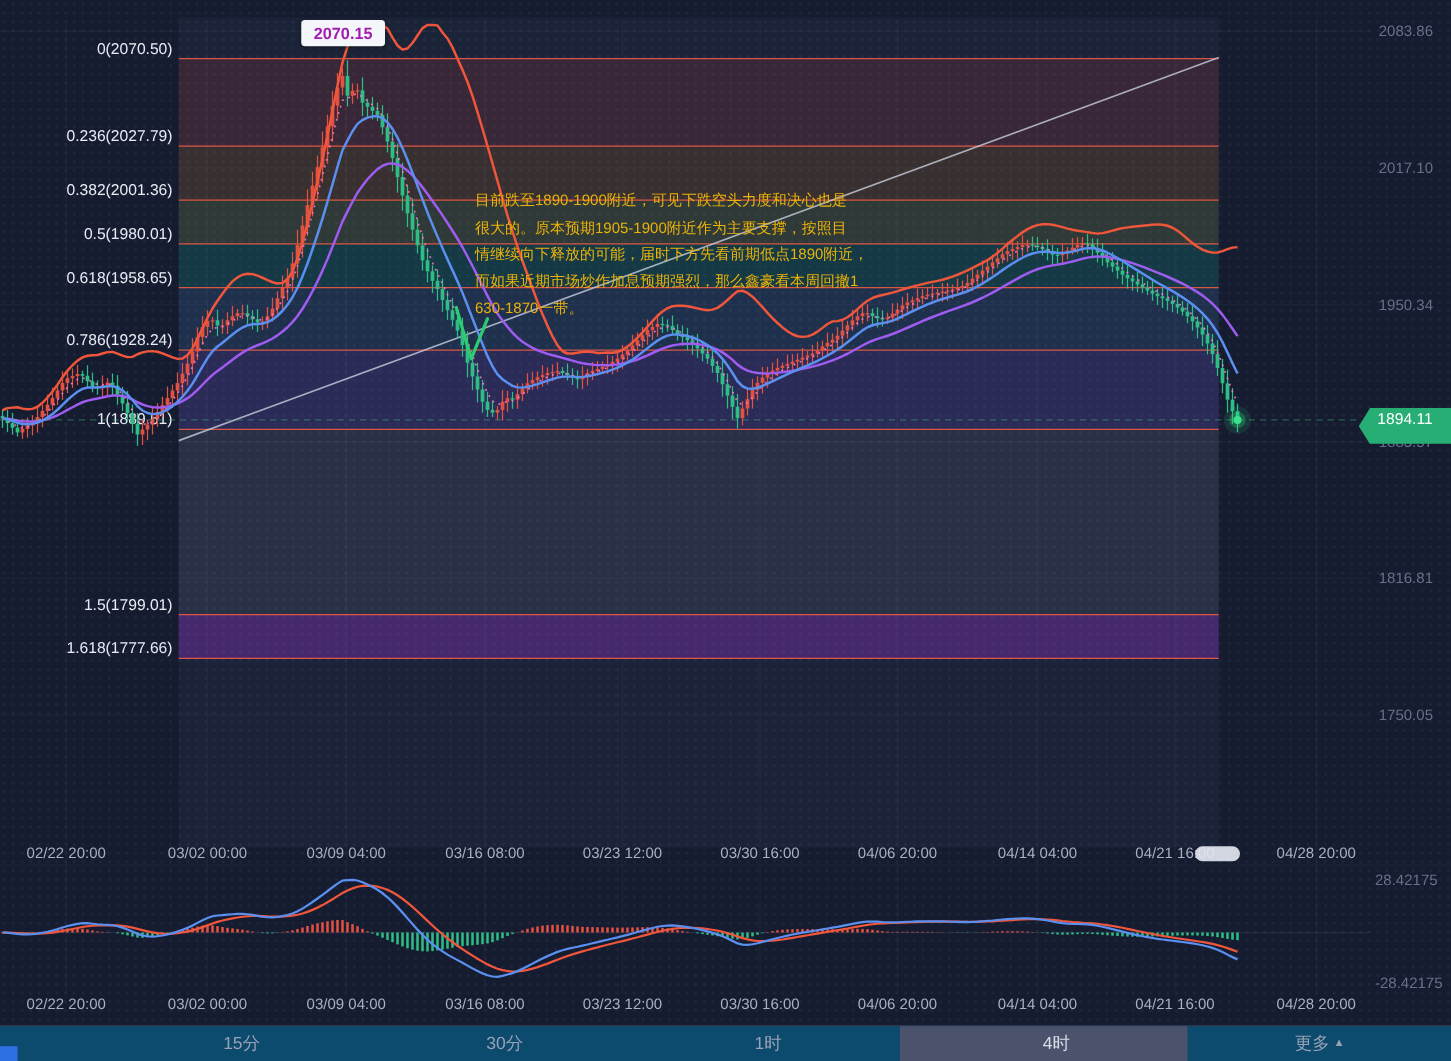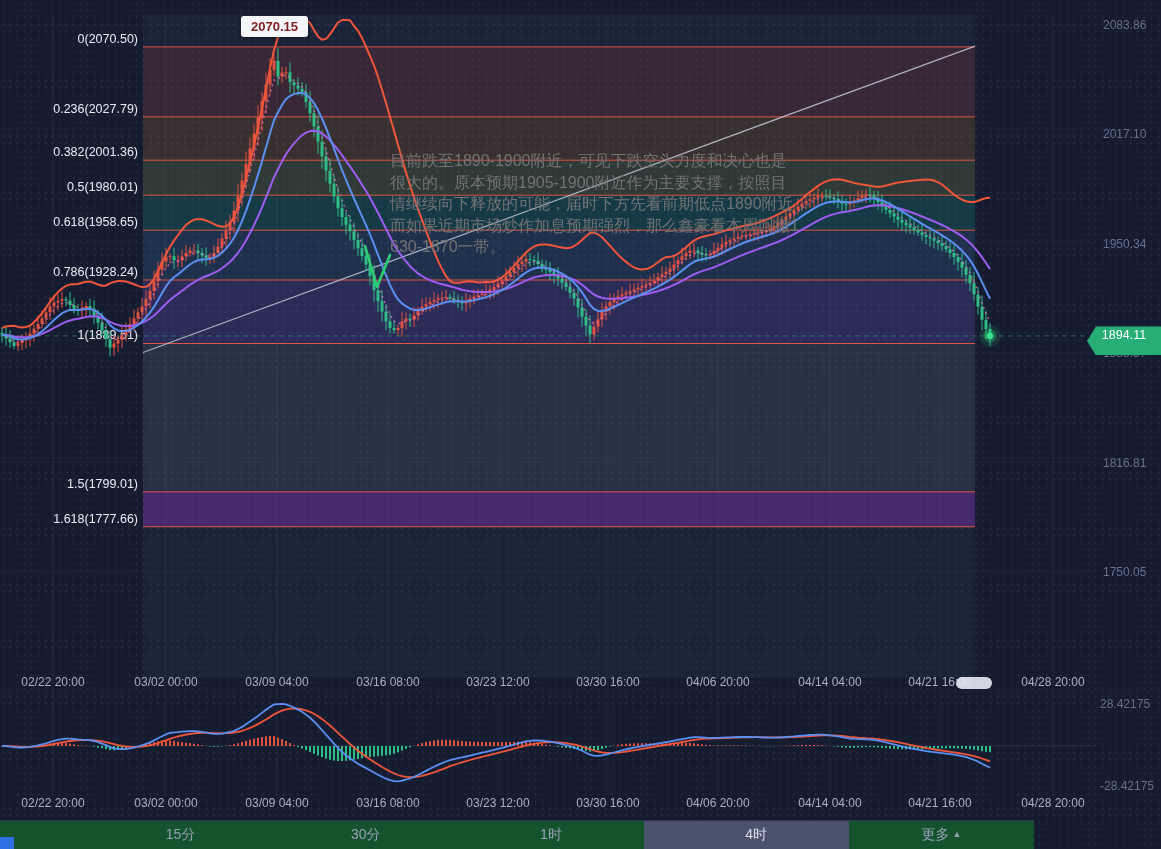--- a/index.html
+++ b/index.html
@@ -2,32 +2,32 @@
 <html><head>
 <meta charset="utf-8">
 <style>
   html,body{margin:0;padding:0;background:#0e1424;}
   .app{position:relative;width:1161px;height:849px;background:#151c30;overflow:hidden;
        font-family:"Liberation Sans","DejaVu Sans",sans-serif;}
   .app::before{content:"";position:absolute;inset:0;pointer-events:none;
        background-image:radial-gradient(rgba(200,212,245,0.05) 1px, transparent 1.3px);
        background-size:7px 7px;}
   svg{position:absolute;left:0;top:0;font-family:"Liberation Sans","DejaVu Sans",sans-serif;}
-  .tooltip-peak{position:absolute;left:241px;top:16px;background:#f4f6fa;color:#7f1d1d;
+  .tooltip-peak{position:absolute;left:241px;top:16px;background:#f4f6fa;color:#a21caf;
        font-size:13px;font-weight:bold;padding:3px 10px;border-radius:3px;z-index:6;
        box-shadow:0 1px 3px rgba(0,0,0,0.4);}
-  .annotation{position:absolute;left:390px;top:150px;width:400px;color:#737373;
-       font-size:16px;line-height:21.5px;z-index:5;}
+  .annotation{position:absolute;left:380px;top:150px;width:400px;color:#eab308;
+       font-size:12px;line-height:21.5px;z-index:5;}
   .annotation div{white-space:nowrap;}
   .price-badge{position:absolute;left:1087px;width:74px;height:29px;background:#27ae74;
        color:#ffffff;font-size:12.5px;line-height:19px;text-align:center;z-index:6;
        clip-path:polygon(0 50%,9px 0,100% 0,100% 100%,9px 100%);}
   .scroll-pill{position:absolute;left:956px;top:677px;width:36px;height:12px;
        background:rgba(226,230,240,0.92);border-radius:6px;z-index:6;}
-  .tabbar{position:absolute;left:0;bottom:0;width:1034px;height:29px;background:#14532d;
+  .tabbar{position:absolute;left:0;bottom:0;width:1161px;height:29px;background:#0c4a6e;
        border-top:1px solid #2e374f;display:flex;z-index:8;box-sizing:border-box;}
   .tabbar .spacer{width:88px;}
   .tab{flex:1;display:flex;align-items:center;justify-content:center;color:#98a1b5;
        font-size:14px;cursor:pointer;}
   .tab.sel{background:#4a536b;color:#d9dee9;padding-left:20px;}
   .tab .chev{font-size:9px;margin-left:3px;position:relative;top:-1px;}
   .corner-box{position:absolute;left:0;bottom:0;width:14px;height:12px;background:#2f6fe4;z-index:9;}
 </style>
 </head>
 <body>

